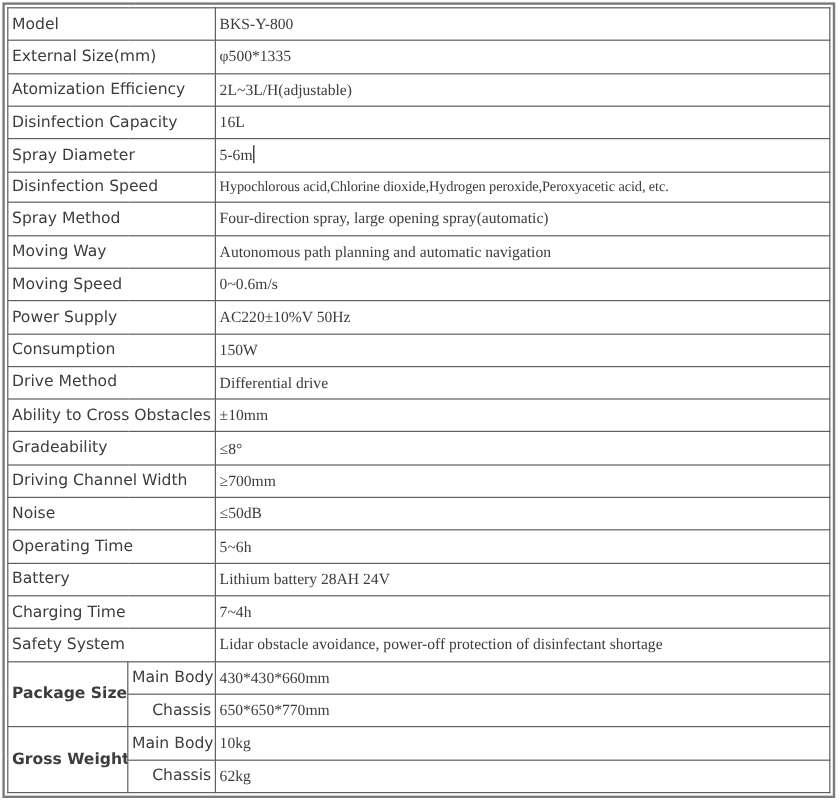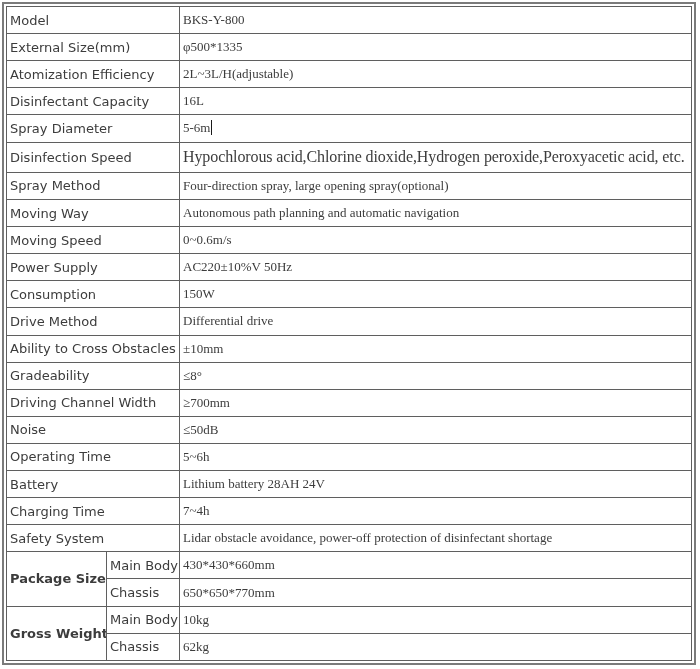--- a/index.html
+++ b/index.html
@@ -40,23 +40,23 @@
     border: 1px solid #5f5f5f;
     padding: 0 3px;
     vertical-align: middle;
     white-space: nowrap;
     overflow: hidden;
     background: #ffffff;
     margin-top: 13px;
   }
   td.label-cell { padding-left: 4px; }
   td.value-cell { padding-left: 4px; font-family: Liberation Serif, serif; }
-  td.value-cell.tight { font-size: 16px; letter-spacing: -0.1px; }
+  td.value-cell.tight { font-size: 12px; letter-spacing: -0.1px; }
   td.group-cell { padding-left: 4px; font-weight: bold; }
-  td.sub-cell { padding-left: 4px; }
+  td.sub-cell { padding-left: 4px; text-align: right; }
   .caret {
     display: inline-block;
     width: 1px;
     height: 15px;
     background: #1a1a1a;
     vertical-align: text-bottom;
     margin-left: 1px;
   }
 </style>
 </head>
@@ -77,34 +77,34 @@
         </tr>
         <tr>
           <td class="label-cell" colspan="2">External Size(mm)</td>
           <td class="value-cell">φ500*1335</td>
         </tr>
         <tr>
           <td class="label-cell" colspan="2">Atomization Efficiency</td>
           <td class="value-cell">2L~3L/H(adjustable)</td>
         </tr>
         <tr>
-          <td class="label-cell" colspan="2">Disinfectant Capacity</td>
+          <td class="label-cell" colspan="2">Disinfection Capacity</td>
           <td class="value-cell">16L</td>
         </tr>
         <tr>
           <td class="label-cell" colspan="2">Spray Diameter</td>
           <td class="value-cell"><span>5-6m</span><span class="caret"></span></td>
         </tr>
         <tr>
           <td class="label-cell" colspan="2">Disinfection Speed</td>
           <td class="value-cell tight">Hypochlorous acid,Chlorine dioxide,Hydrogen peroxide,Peroxyacetic acid, etc.</td>
         </tr>
         <tr>
           <td class="label-cell" colspan="2">Spray Method</td>
-          <td class="value-cell">Four-direction spray, large opening spray(optional)</td>
+          <td class="value-cell">Four-direction spray, large opening spray(automatic)</td>
         </tr>
         <tr>
           <td class="label-cell" colspan="2">Moving Way</td>
           <td class="value-cell">Autonomous path planning and automatic navigation</td>
         </tr>
         <tr>
           <td class="label-cell" colspan="2">Moving Speed</td>
           <td class="value-cell">0~0.6m/s</td>
         </tr>
         <tr>

